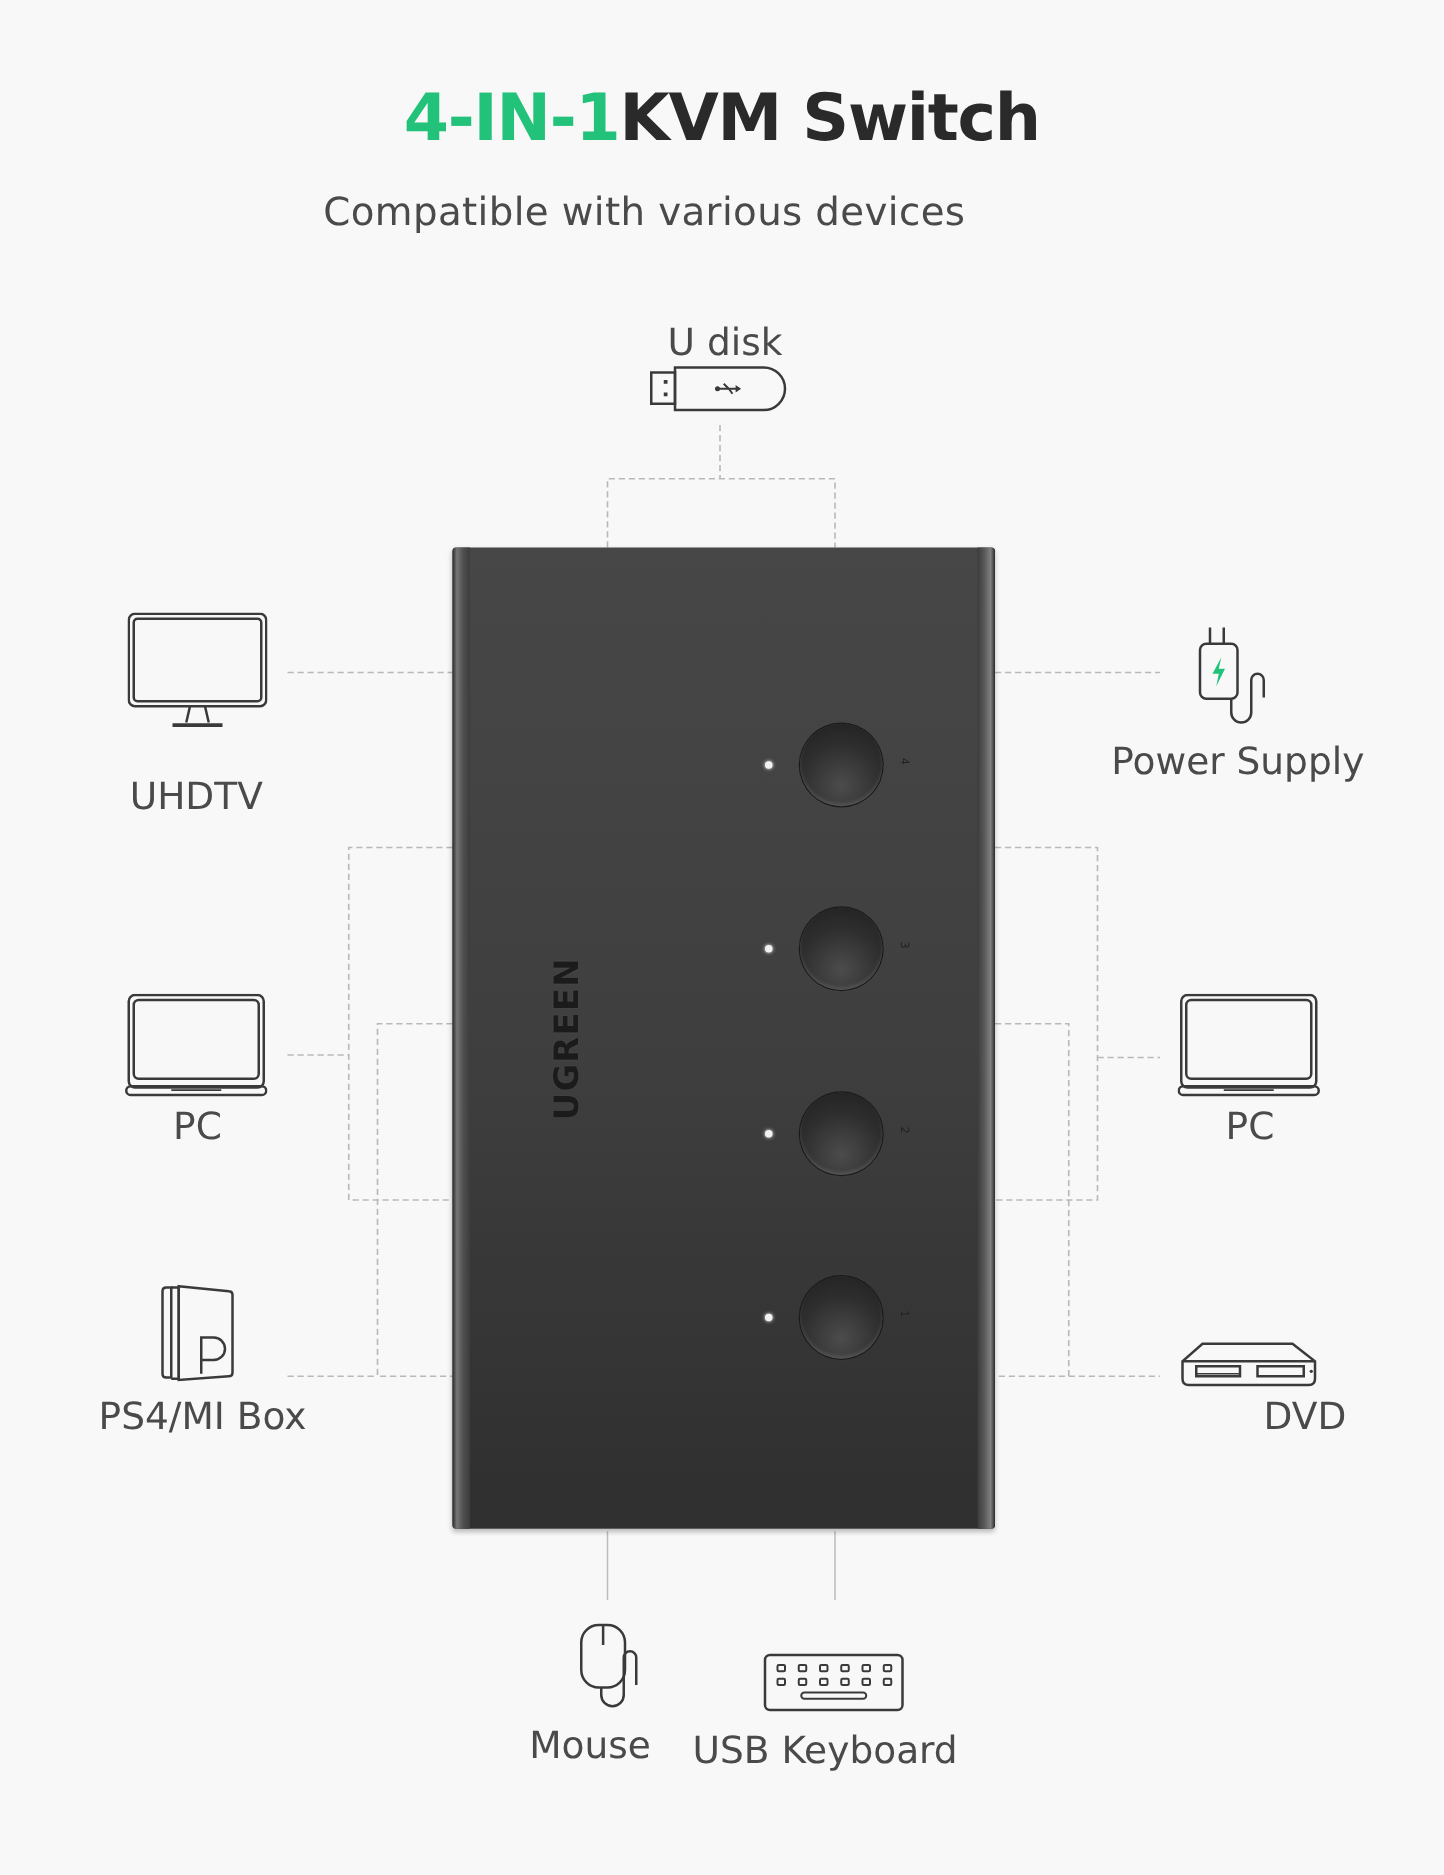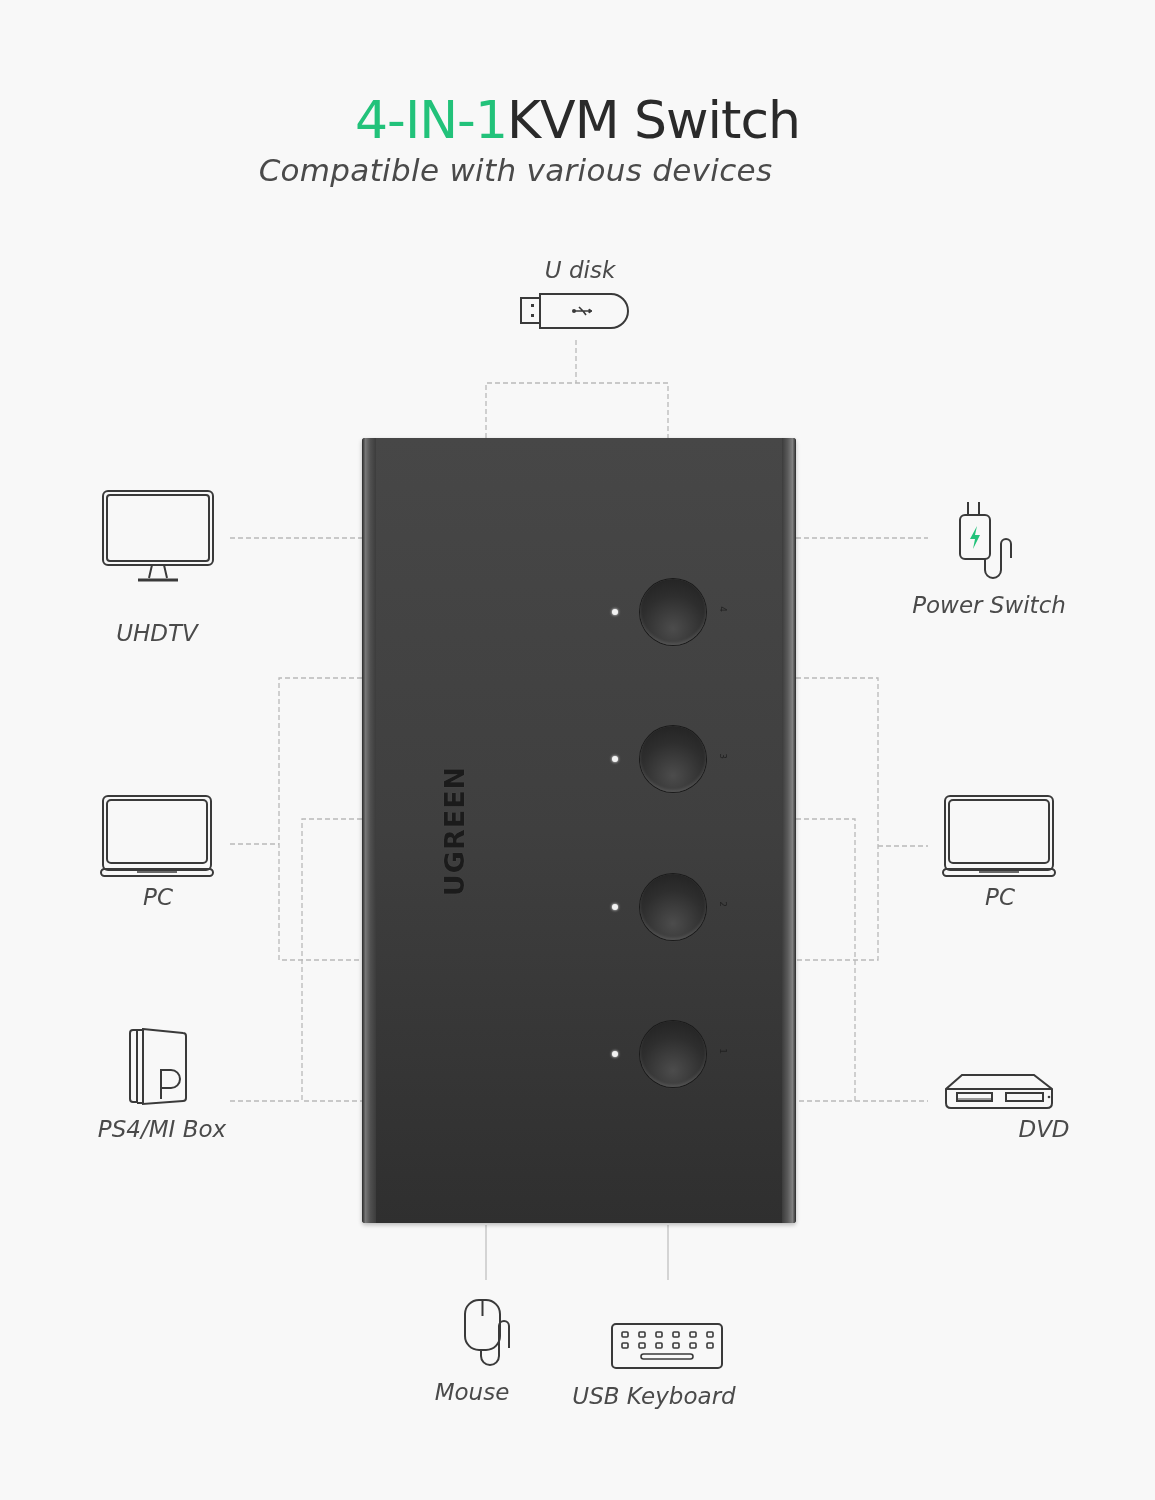--- a/index.html
+++ b/index.html
@@ -8,43 +8,40 @@
       background: #f8f8f8;
       position: relative;
       overflow: hidden;
       font-family: "DejaVu Sans", "Liberation Sans", sans-serif;
       color: #3c3c3c;
     }
     .title {
       position: absolute; left: 0; top: 60px; width: 1155px;
       text-align: center;
       font-family: "DejaVu Sans", sans-serif;
-      font-weight: normal;
+      font-weight: bold;
       font-size: 52px;
       letter-spacing: -1px;
       line-height: 70px;
-      margin-top: 25px;
     }
     .title .accent { color: #22c27a; }
     .title .main { color: #2a2a2a; }
     .subtitle {
       position: absolute; left: 0; top: 152px; width: 1031px;
       text-align: center;
       font-size: 31px;
       color: #4a4a4a;
       letter-spacing: 0.3px;
-      font-style: italic;
     }
     .label {
       position: absolute;
-      font-size: 23px;
+      font-size: 30px;
       color: #4a4a4a;
       text-align: center;
       white-space: nowrap;
-      font-style: italic;
     }
     .icon { position: absolute; }
     .icon svg { display: block; }
     svg.lines { position: absolute; left: 0; top: 0; }
 
     .switch {
       position: absolute;
       left: 362px; top: 438px;
       width: 434px; height: 785px;
       background: linear-gradient(180deg, #474747 0%, #3f3f3f 50%, #2f2f2f 100%);
@@ -193,21 +190,21 @@
 <div class="label" style="left:62px; top:1116px; width:200px;">PS4/MI Box</div>
 
 <div class="icon" style="left:957px; top:500px;">
   <svg width="60" height="82" viewBox="0 0 60 82" fill="none" stroke="#3a3a3a" stroke-width="2">
     <path d="M11 2 V15 M22 2 V15"></path>
     <rect x="3" y="15" width="30" height="44" rx="5"></rect>
     <path d="M20 26 L13 39 H18 L16 49 L23 35 H18 Z" fill="#22c27a" stroke="none"></path>
     <path d="M28 59 V70 A8 8 0 0 0 44 70 V44 A5 5 0 0 1 54 44 V58"></path>
   </svg>
 </div>
-<div class="label" style="left:889px; top:592px; width:200px;">Power Switch</div>
+<div class="label" style="left:889px; top:592px; width:200px;">Power Supply</div>
 
 <div class="icon" style="left:942px; top:795px;">
   <svg width="114" height="84" viewBox="0 0 114 84" fill="none" stroke="#3a3a3a" stroke-width="2">
     <rect x="3" y="1" width="108" height="74" rx="5"></rect>
     <rect x="7" y="5" width="100" height="63" rx="4"></rect>
     <rect x="1" y="74" width="112" height="7" rx="3.5"></rect>
     <path d="M37 77 H77" stroke-width="1.4"></path>
   </svg>
 </div>
 <div class="label" style="left:900px; top:884px; width:200px;">PC</div>

